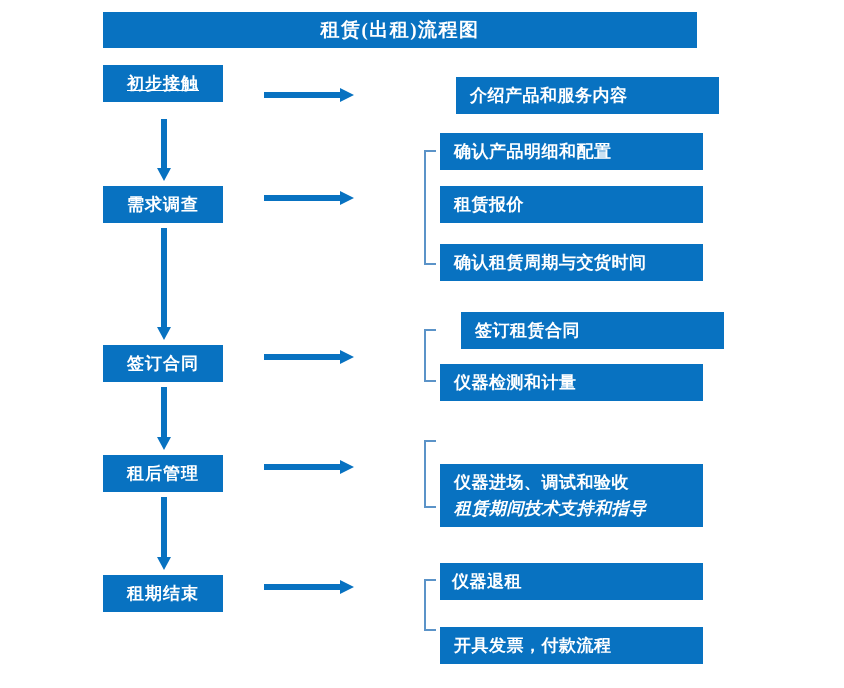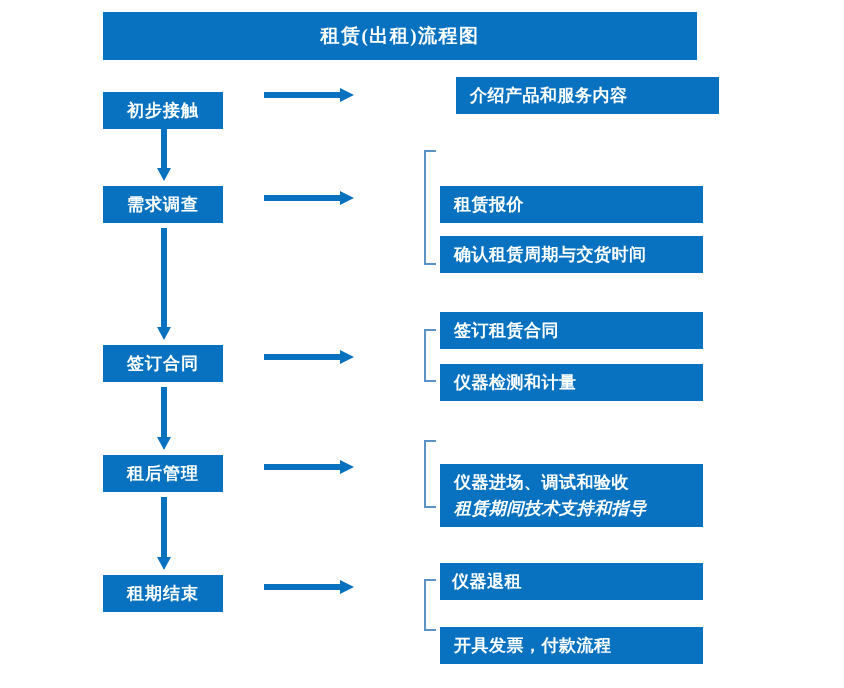--- a/index.html
+++ b/index.html
@@ -28,21 +28,21 @@
     align-items: center;
     white-space: nowrap;
     letter-spacing: 1px;
   }
 
   
   .title-bar {
     left: 103px;
     top: 12px;
     width: 594px;
-    height: 48px;
+    height: 36px;
     justify-content: center;
     font-size: 19px;
     letter-spacing: 1.5px;
   }
 
   
   .stage-box {
     left: 103px;
     width: 120px;
     height: 37px;
@@ -124,21 +124,21 @@
     box-sizing: border-box;
   }
 </style>
 </head>
 <body>
 
 <div id="flowchart">
 
   <div class="box title-bar">租赁(出租)流程图</div>
 
-  <div class="box stage-box" style="top:92px;">初步接触</div>
+  <div class="box stage-box" style="top:65px;text-decoration:underline;">初步接触</div>
 
   <div class="box stage-box" style="top:186px;">需求调查</div>
 
   <div class="box stage-box" style="top:345px;">签订合同</div>
 
   <div class="box stage-box" style="top:455px;">租后管理</div>
 
   <div class="box stage-box" style="top:575px;">租期结束</div>
 
   <div class="v-arrow" style="top:119px; height:62px;">
@@ -189,26 +189,27 @@
   <div class="bracket" style="top:150px; height:115px;"></div>
 
   <div class="bracket" style="top:329px; height:53px;"></div>
 
   <div class="bracket" style="top:440px; height:68px;"></div>
 
   <div class="bracket" style="top:579px; height:52px;"></div>
 
   <div class="box detail-box" style="top:77px;margin-left:16px;">介绍产品和服务内容</div>
 
+  <div class="box detail-box" style="top:133px;">确认产品明细和配置</div>
 
   <div class="box detail-box" style="top:186px;">租赁报价</div>
 
-  <div class="box detail-box" style="top:236px;">确认租赁周期与交货时间</div>
-
-  <div class="box detail-box" style="top:312px;">签订租赁合同</div>
+  <div class="box detail-box" style="top:244px;">确认租赁周期与交货时间</div>
+
+  <div class="box detail-box" style="top:312px;margin-left:21px;">签订租赁合同</div>
 
   <div class="box detail-box" style="top:364px;">仪器检测和计量</div>
 
   <div class="box detail-box" style="top:448px;margin-top:16px;">仪器进场、调试和验收</div>
 
   <div class="box detail-box" style="top:490px;font-style:italic;">租赁期间技术支持和指导</div>
 
   <div class="box detail-box" style="top:563px;padding-left:12px;">仪器退租</div>
 
   <div class="box detail-box" style="top:627px;">开具发票，付款流程</div>

